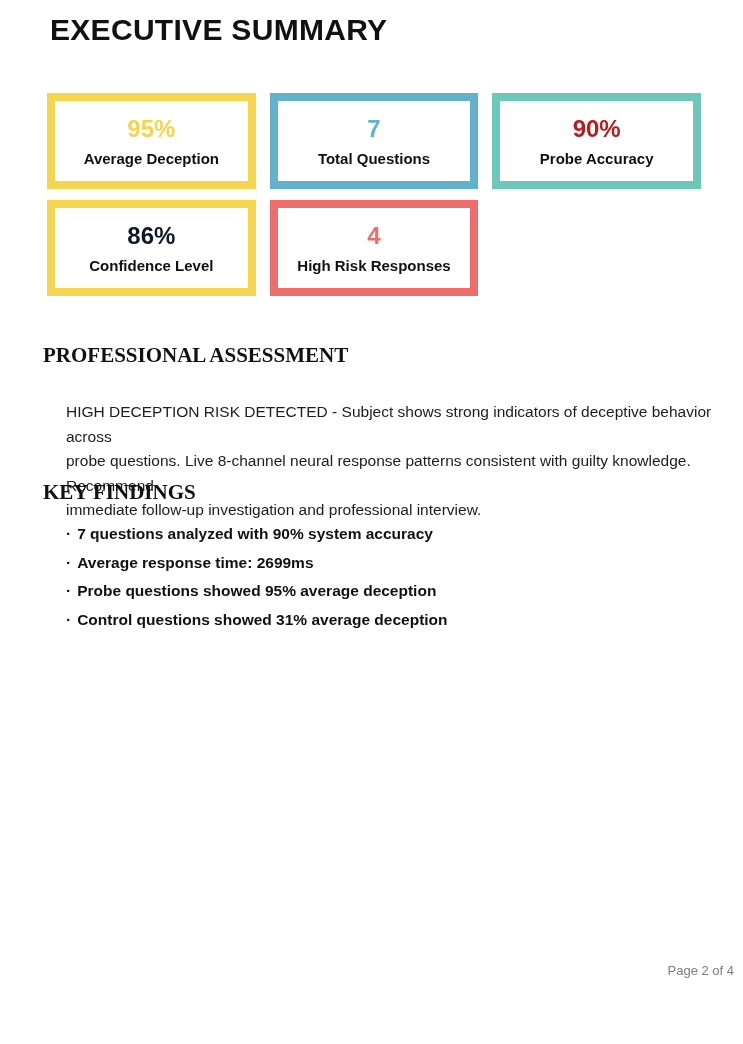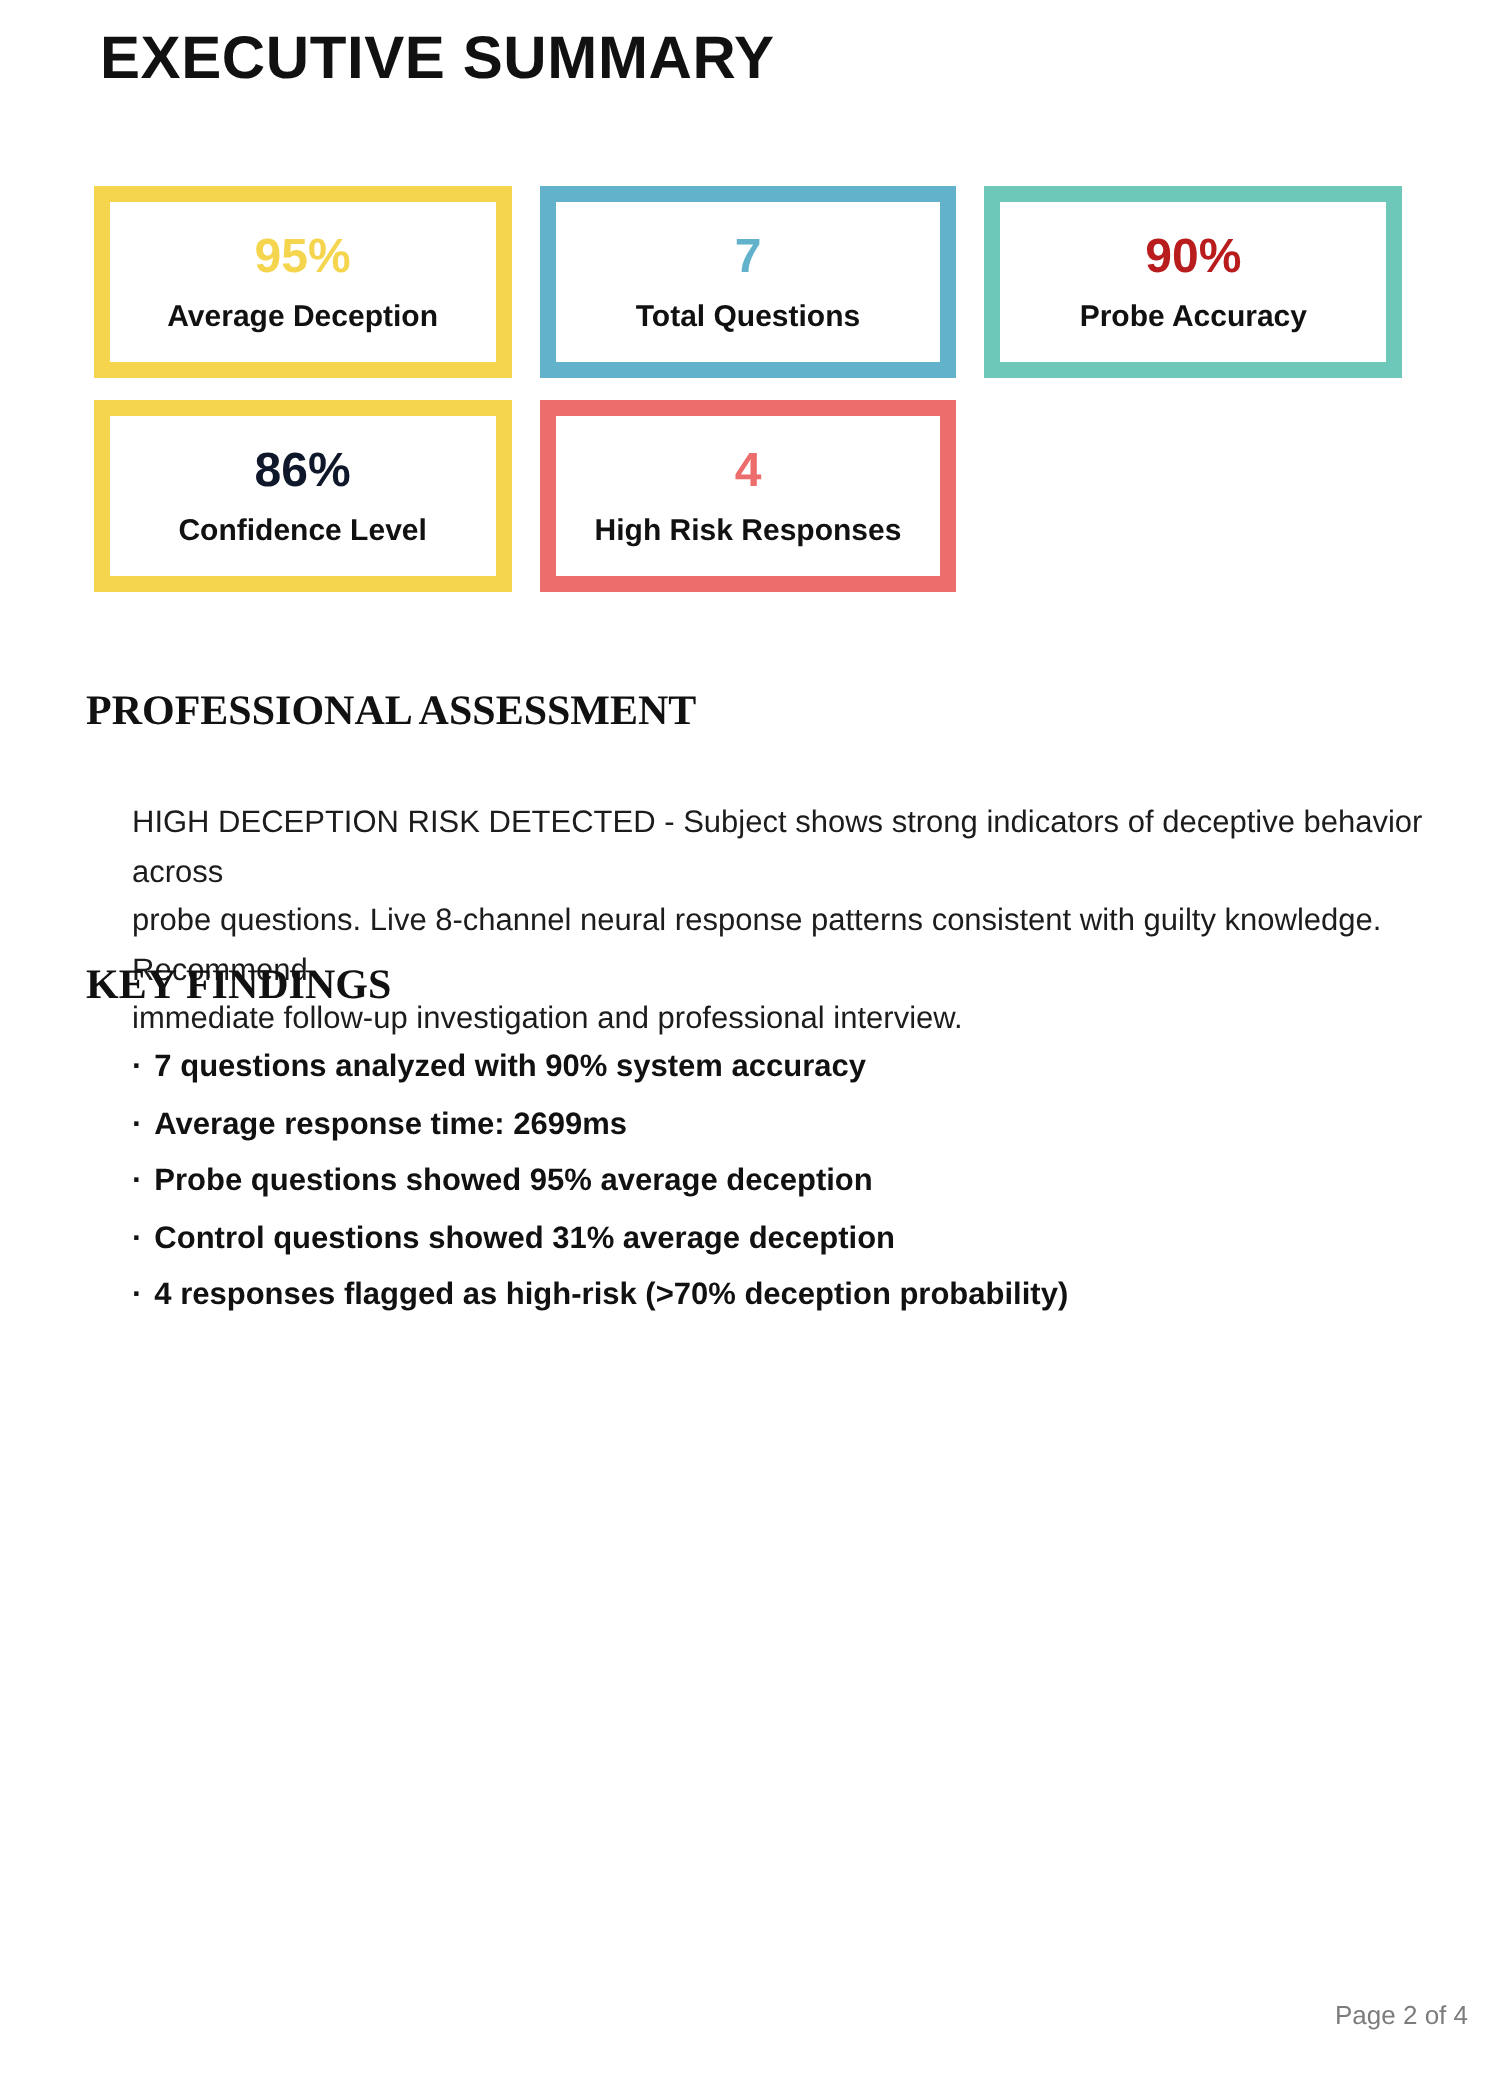--- a/index.html
+++ b/index.html
@@ -100,21 +100,21 @@
     line-height: 28.5px;
     color: #111111;
     padding-left: 16px;
   }
   .findings li::before {
     content: "\00B7";
     margin-right: 6px;
   }
   .footer {
     position: absolute;
-    top: 1000px;
+    top: 963px;
     right: 39px;
     font-size: 13px;
     line-height: 1.2;
     color: #7c7c7c;
   }
 </style>
 </head>
 <body>
 
 <div class="page">
@@ -148,18 +148,17 @@
   <p class="body-text">HIGH DECEPTION RISK DETECTED - Subject shows strong indicators of deceptive behavior across
 probe questions. Live 8-channel neural response patterns consistent with guilty knowledge. Recommend
 immediate follow-up investigation and professional interview.</p>
 
   <h2 class="section-heading kf-heading">KEY FINDINGS</h2>
   <ul class="findings">
     <li>7 questions analyzed with 90% system accuracy</li>
     <li>Average response time: 2699ms</li>
     <li>Probe questions showed 95% average deception</li>
     <li>Control questions showed 31% average deception</li>
-    <li>4 responses flagged as high-risk (&gt;70% deception probability)</li>
   </ul>
 
   <div class="footer">Page 2 of 4</div>
 
 </div>
 
 </body></html>

